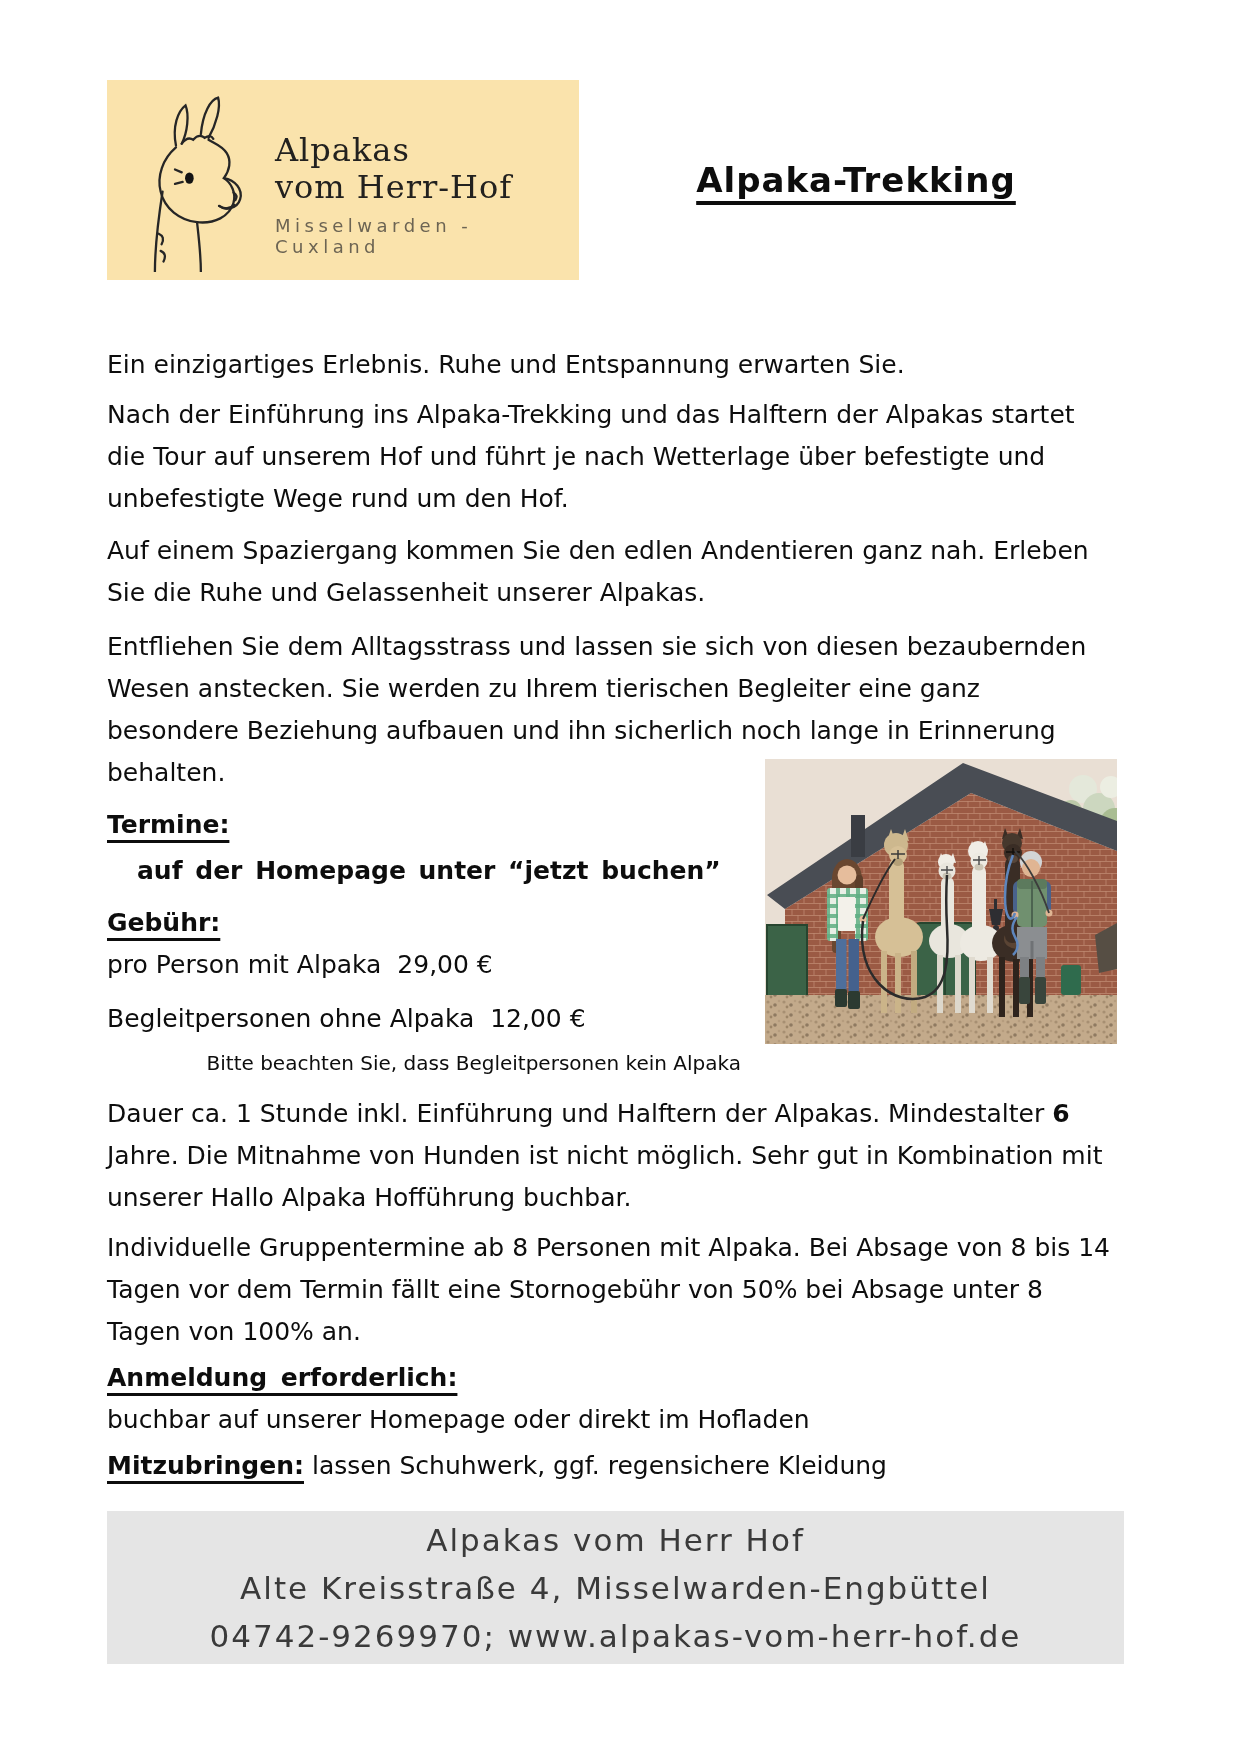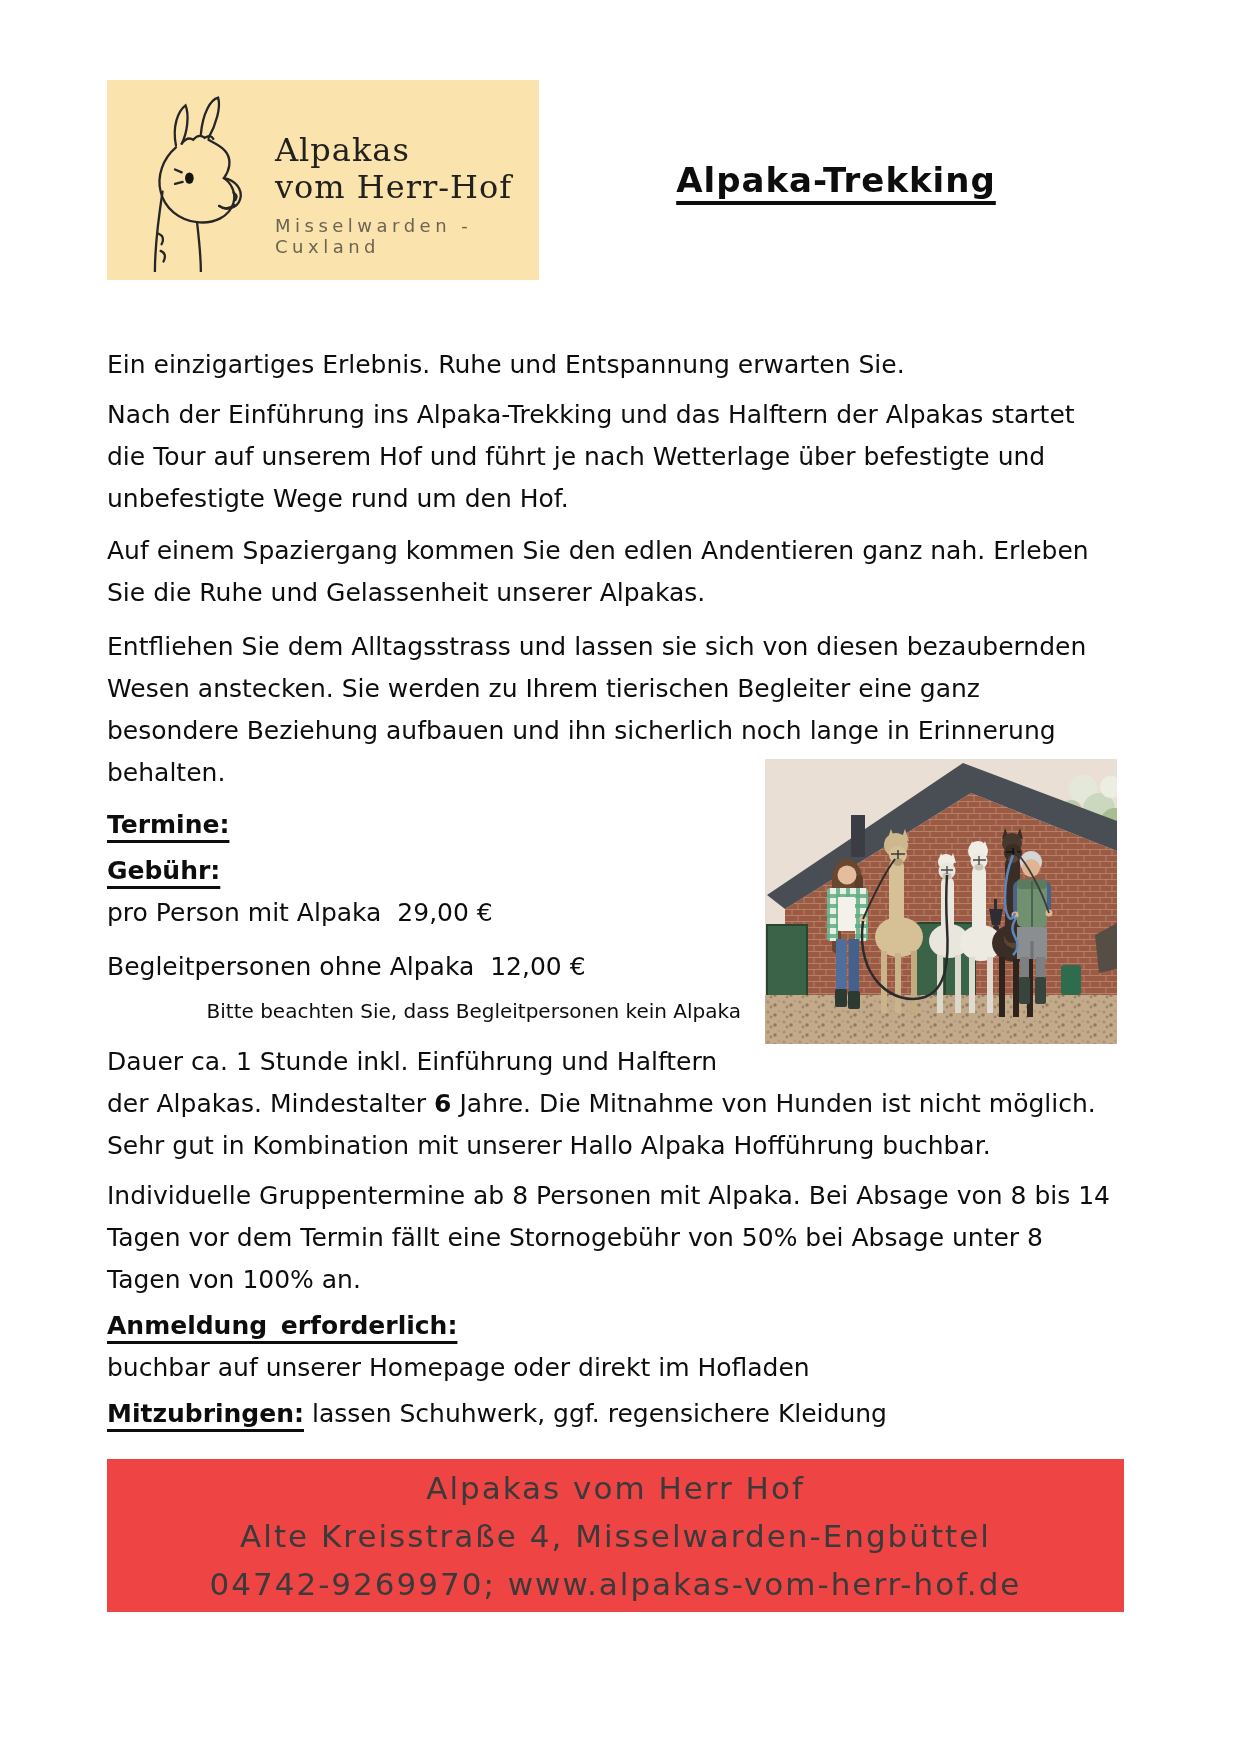--- a/index.html
+++ b/index.html
@@ -6,21 +6,21 @@
   body{
     width:1240px;min-height:1754px;
     font-family:"DejaVu Sans",sans-serif;
     color:#0d0d0d;
     -webkit-font-smoothing:antialiased;
   }
   .page{box-sizing:border-box;width:1240px;padding:80px 107px 40px 107px;}
   
   .header-row{display:flex;margin-bottom:64px;}
   .logo-box{
-    width:432px;height:200px;flex:none;
+    width:472px;height:200px;flex:none;
     background:#fae3ac;
     display:flex;align-items:flex-start;
   }
   .logo-art{margin:10px 0 0 16px;flex:none;}
   .logo-text{margin:52px 0 0 2px;}
   .logo-title{
     font-family:"DejaVu Serif",serif;
     font-size:32px;line-height:37px;color:#22211f;letter-spacing:1px;
   }
   .logo-sub{
@@ -51,21 +51,21 @@
     float:right;width:352px;height:285px;
     margin:-45px 0 14px 24px;
     overflow:hidden;
   }
   .photo-float svg{display:block;}
   
   .footer-box{
     clear:both;
     margin-top:24px;
     width:1017px;height:153px;
-    background:#ef4444;
+    background:#e5e5e5;
     text-align:center;
     color:#3a3a3a;
     font-size:31px;line-height:48px;letter-spacing:2px;
     padding-top:5px;box-sizing:border-box;
   }
 </style>
 </head>
 <body>
 
 <div class="page">
@@ -245,20 +245,21 @@
 
         <path d="M98,160 C106,142 118,116 130,100" stroke="#2b2b2b" stroke-width="2" fill="none"></path>
         <path d="M98,162 C90,220 130,248 160,238 C182,230 184,200 182,168 C181,150 181,132 182,116" stroke="#2b2b2b" stroke-width="2.5" fill="none"></path>
         <path d="M250,154 C246,166 240,158 240,138 C240,118 244,106 248,96" stroke="#5e86bd" stroke-width="2.5" fill="none"></path>
         <path d="M252,158 q-8,10 -2,20 q6,10 -2,18" stroke="#5e86bd" stroke-width="2.5" fill="none"></path>
         <path d="M284,154 C276,130 262,104 250,92" stroke="#3c3c3c" stroke-width="1.8" fill="none"></path>
       </svg>
     </div>
 
     <p class="tight h-ul mb4">Termine:</p>
+    <p class="homepage-line">auf der Homepage unter “jetzt buchen”</p>
 
     <p class="tight h-ul">Gebühr:</p>
     <p class="pre mb12">pro Person mit Alpaka  29,00 €</p>
     <p class="pre">Begleitpersonen ohne Alpaka  12,00 €</p>
 
     <div class="note-block">
       <div class="note">Bitte beachten Sie, dass Begleitpersonen kein Alpaka</div>
     </div>
 
     <p class="mb8"><span>Dauer ca. 1 Stunde inkl. Einführung und Halftern der Alpakas. Mindestalter </span><b>6</b><span> Jahre. Die Mitnahme von Hunden ist nicht möglich. Sehr gut in Kombination mit unserer Hallo Alpaka Hofführung buchbar.</span></p>

